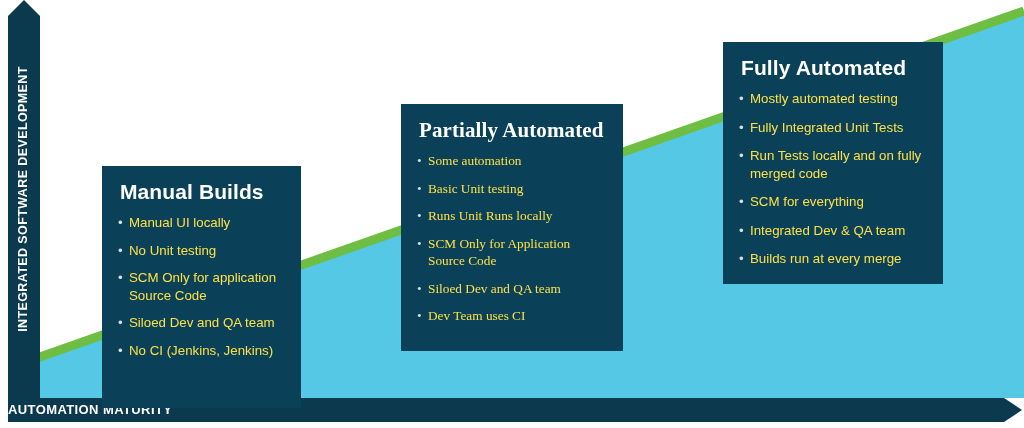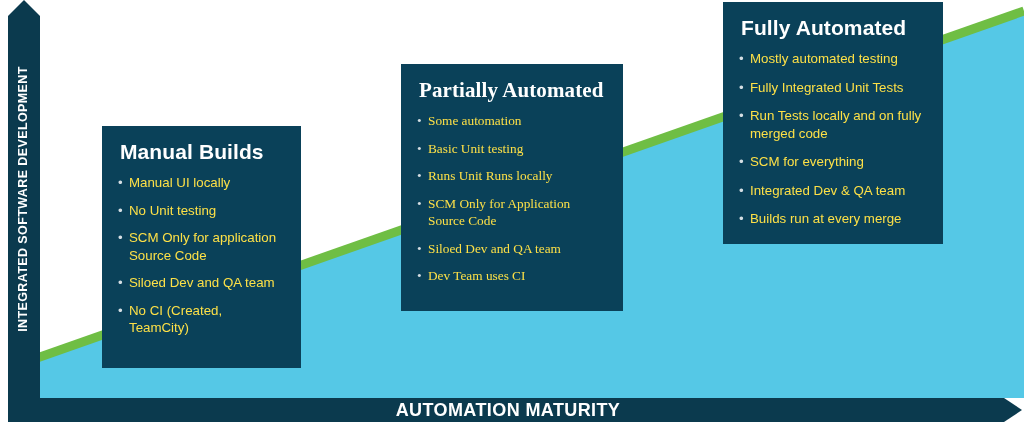--- a/index.html
+++ b/index.html
@@ -71,34 +71,34 @@
     background: #0B3A4E;
     -webkit-clip-path: polygon(0% 0%, calc(100% - 18px) 0%, 100% 50%, calc(100% - 18px) 100%, 0% 100%);
     clip-path: polygon(0% 0%, calc(100% - 18px) 0%, 100% 50%, calc(100% - 18px) 100%, 0% 100%);
   }
   #x-axis .axis-label {
     position: absolute;
     left: 0; top: 0;
     width: 1000px;
     height: 16px;
     line-height: 24px;
-    text-align: center;
     color: #ffffff;
-    font-size: 18px;
+    font-size: 13px;
     font-weight: bold;
     letter-spacing: 0.4px;
     white-space: nowrap;
   }
 
   
   .stage-box {
     position: absolute;
     background: #0A4159;
     box-sizing: border-box;
     padding: 14px 16px 10px 16px;
+    margin-top: 40px;
   }
   .stage-title {
     color: #ffffff;
     font-size: 21px;
     font-weight: bold;
     line-height: 1.15;
     margin: 0 0 10px 2px;
     letter-spacing: 0.1px;
   }
   .bullet-list {
@@ -148,21 +148,21 @@
     <div class="axis-label">AUTOMATION MATURITY</div>
   </div>
 
   <div class="stage-box" id="box-manual">
     <div class="stage-title">Manual Builds</div>
     <ul class="bullet-list">
       <li class="bullet-item">Manual UI locally</li>
       <li class="bullet-item">No Unit testing</li>
       <li class="bullet-item">SCM Only for application Source Code</li>
       <li class="bullet-item">Siloed Dev and QA team</li>
-      <li class="bullet-item">No CI (Created, TeamCity)</li>
+      <li class="bullet-item">No CI (Jenkins, Jenkins)</li>
     </ul>
   </div>
 
   <div class="stage-box" id="box-partial">
     <div class="stage-title">Partially Automated</div>
     <ul class="bullet-list">
       <li class="bullet-item">Some automation</li>
       <li class="bullet-item">Basic Unit testing</li>
       <li class="bullet-item">Runs Unit Runs locally</li>
       <li class="bullet-item">SCM Only for Application Source Code</li>

